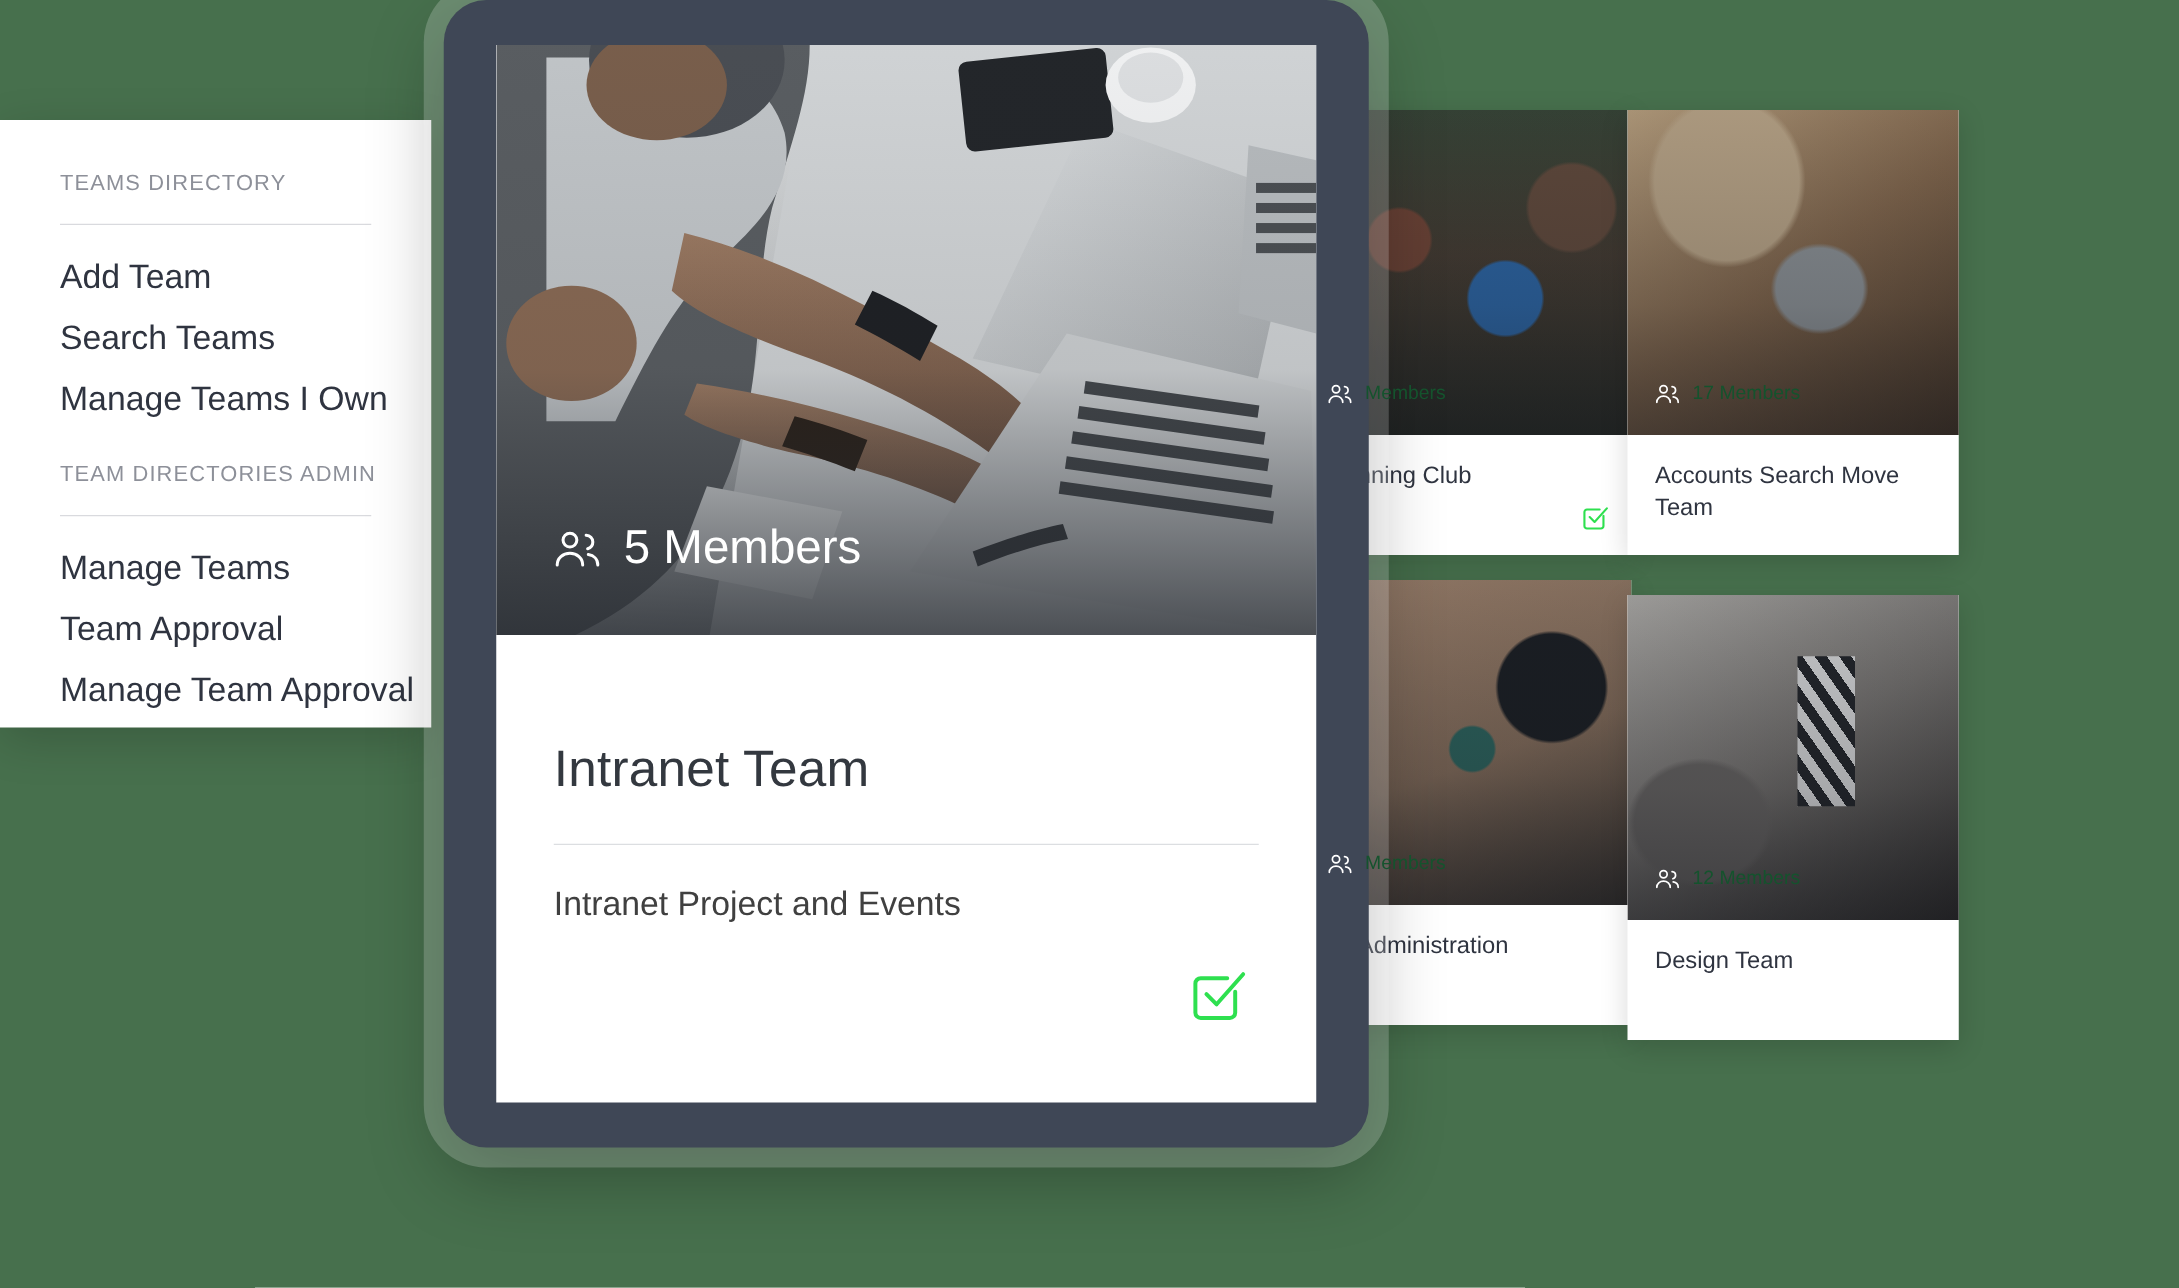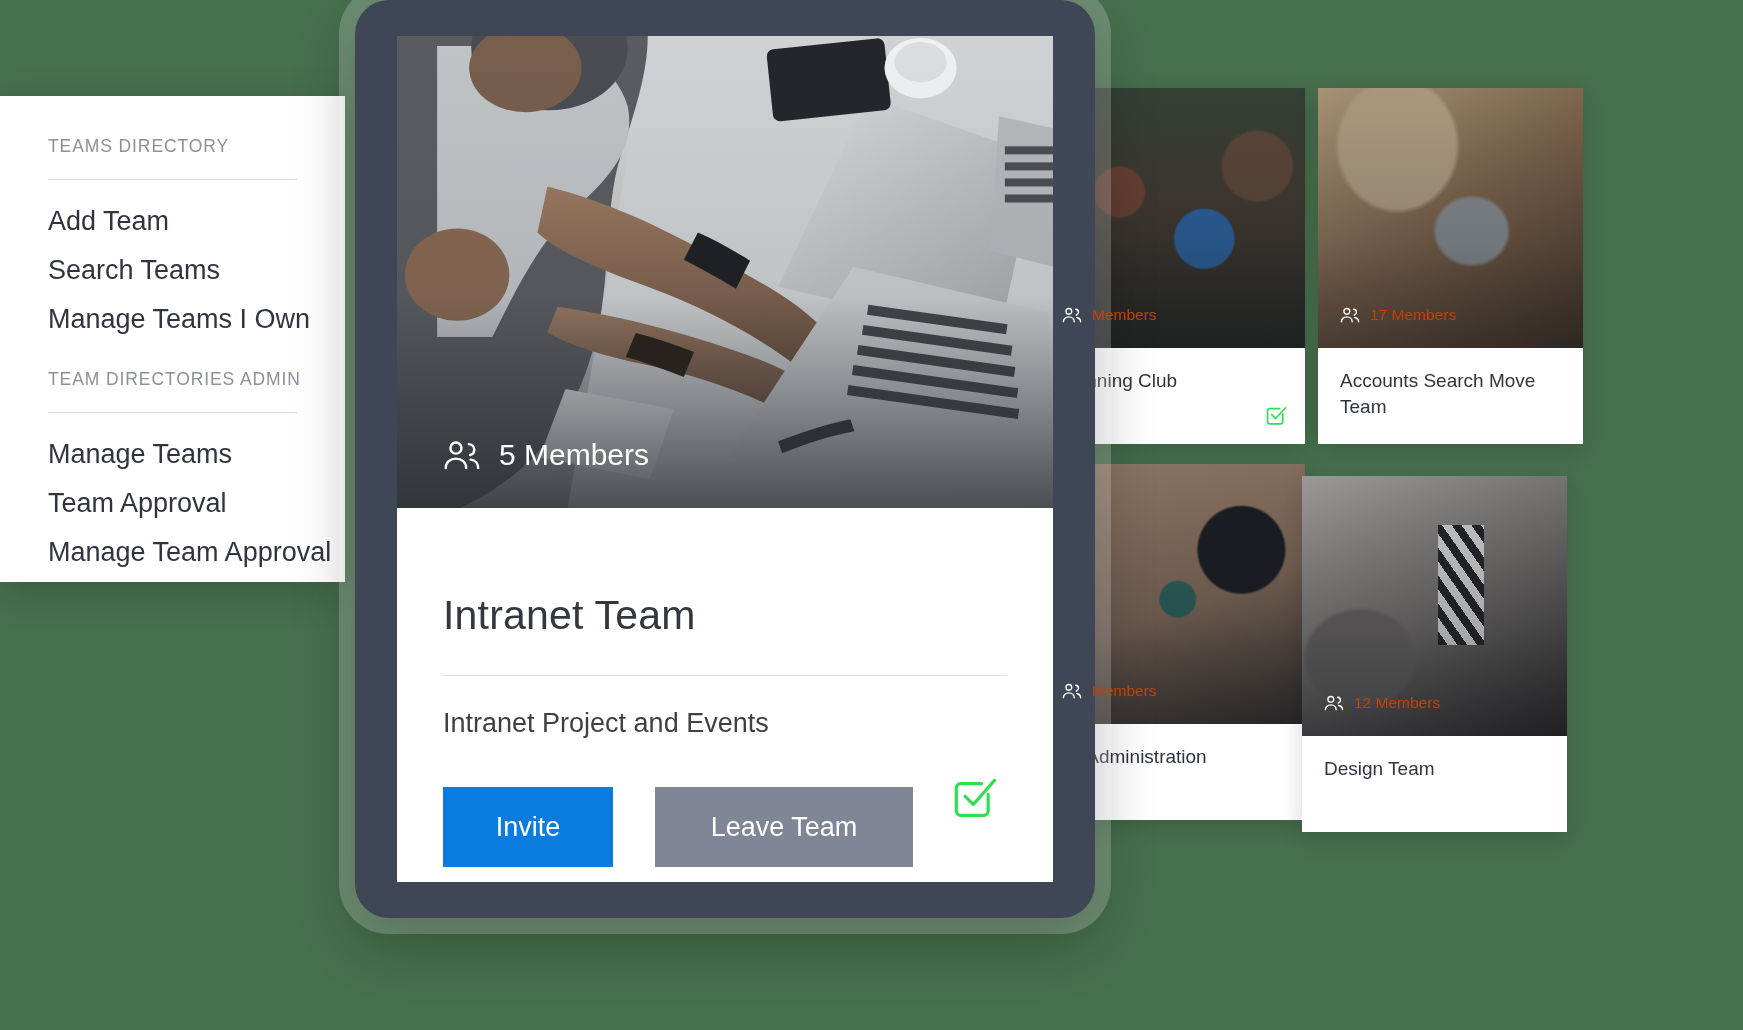--- a/index.html
+++ b/index.html
@@ -65,21 +65,21 @@
     overflow: hidden;
   }
   .gcard .photo .shade {
     position: absolute; left: 0; right: 0; bottom: 0; top: 0;
     background: linear-gradient(to bottom, rgba(20,22,28,0.18) 0%, rgba(20,22,28,0.30) 60%, rgba(20,22,28,0.52) 100%);
   }
   .gcard .members {
     position: absolute;
     left: 22px; bottom: 24px;
     display: flex; align-items: center; gap: 10px;
-    color: #c2410c;
+    color: #14532d;
     font-size: 15.5px;
     z-index: 3;
     white-space: nowrap;
   }
   .gcard .body {
     padding: 20px 22px 22px 22px;
     position: relative;
     min-height: 96px;
   }
   .gcard .title {
@@ -147,24 +147,24 @@
     overflow: hidden;
     background: linear-gradient(165deg, #cfd2d4 0%, #aeb2b5 35%, #7f8488 70%, #4c5054 100%);
   }
   .hero-art { position: absolute; inset: 0; }
   .hero .shade {
     position: absolute; inset: 0;
     background: linear-gradient(to bottom, rgba(30,33,38,0.02) 0%, rgba(30,33,38,0.10) 55%, rgba(38,42,48,0.78) 100%);
   }
   .hero .members {
     position: absolute;
-    left: 46px; bottom: 36px;
+    left: 46px; bottom: 48px;
     display: flex; align-items: center; gap: 18px;
     color: #ffffff;
-    font-size: 30px;
+    font-size: 38px;
     z-index: 4;
     white-space: nowrap;
   }
   .card-body { padding: 44px 46px 0 46px; margin-top: 40px; }
   .card-title {
     font-size: 41px;
     color: #33383f;
     font-weight: 400;
     letter-spacing: 0.2px;
   }
@@ -254,21 +254,21 @@
         <div class="title">Running Club</div>
         <span class="checkmark">
           <svg width="22" height="22" viewBox="0 0 26 26" fill="none" stroke="#2ee04f" stroke-width="2" stroke-linecap="round" stroke-linejoin="round">
             <path d="M21 11.5V21a2.4 2.4 0 0 1-2.4 2.4H5.4A2.4 2.4 0 0 1 3 21V7.8a2.4 2.4 0 0 1 2.4-2.4h12"></path>
             <path d="M8 12.6l4.6 4.6L24.2 4.4"></path>
           </svg>
         </span>
       </div>
     </div>
 
-    <div class="gcard" style="left:278px; top:0px;">
+    <div class="gcard" style="left:262px; top:0px;">
       <div class="photo">
         <div class="hero-art ph-cat"></div>
         <div class="shade"></div>
         <div class="members">
           <span class="icon-people">
             <svg width="20" height="16" viewBox="0 0 22 17" fill="none" stroke="#ffffff" stroke-width="1.5" stroke-linecap="round" stroke-linejoin="round">
               <circle cx="7.5" cy="4.5" r="3.2"></circle>
               <path d="M1.6 16c0-3.2 2.6-5.4 5.9-5.4s5.9 2.2 5.9 5.4"></path>
               <path d="M15 2.2c1.8.2 3.1 1.5 3.1 3.2 0 1.5-1 2.7-2.4 3.1"></path>
               <path d="M16 11.2c2.6.4 4.4 2.2 4.4 4.8"></path>
@@ -417,24 +417,20 @@
             </svg>
           </span>
           <span>5 Members</span>
         </div>
       </div>
 
       <div class="card-body">
         <div class="card-title">Intranet Team</div>
         <div class="card-rule"></div>
         <div class="card-sub">Intranet Project and Events</div>
-        <div class="btn-row">
-          <button class="btn btn-invite">Invite</button>
-          <button class="btn btn-leave">Leave Team</button>
-        </div>
       </div>
 
       <span class="member-check">
         <svg width="46" height="46" viewBox="0 0 26 26" fill="none" stroke="#2ee04f" stroke-width="1.8" stroke-linecap="round" stroke-linejoin="round">
           <path d="M21 11.5V21a2.4 2.4 0 0 1-2.4 2.4H5.4A2.4 2.4 0 0 1 3 21V7.8a2.4 2.4 0 0 1 2.4-2.4h12"></path>
           <path d="M8 12.6l4.6 4.6L24.6 3.6"></path>
         </svg>
       </span>
 
     </div>

